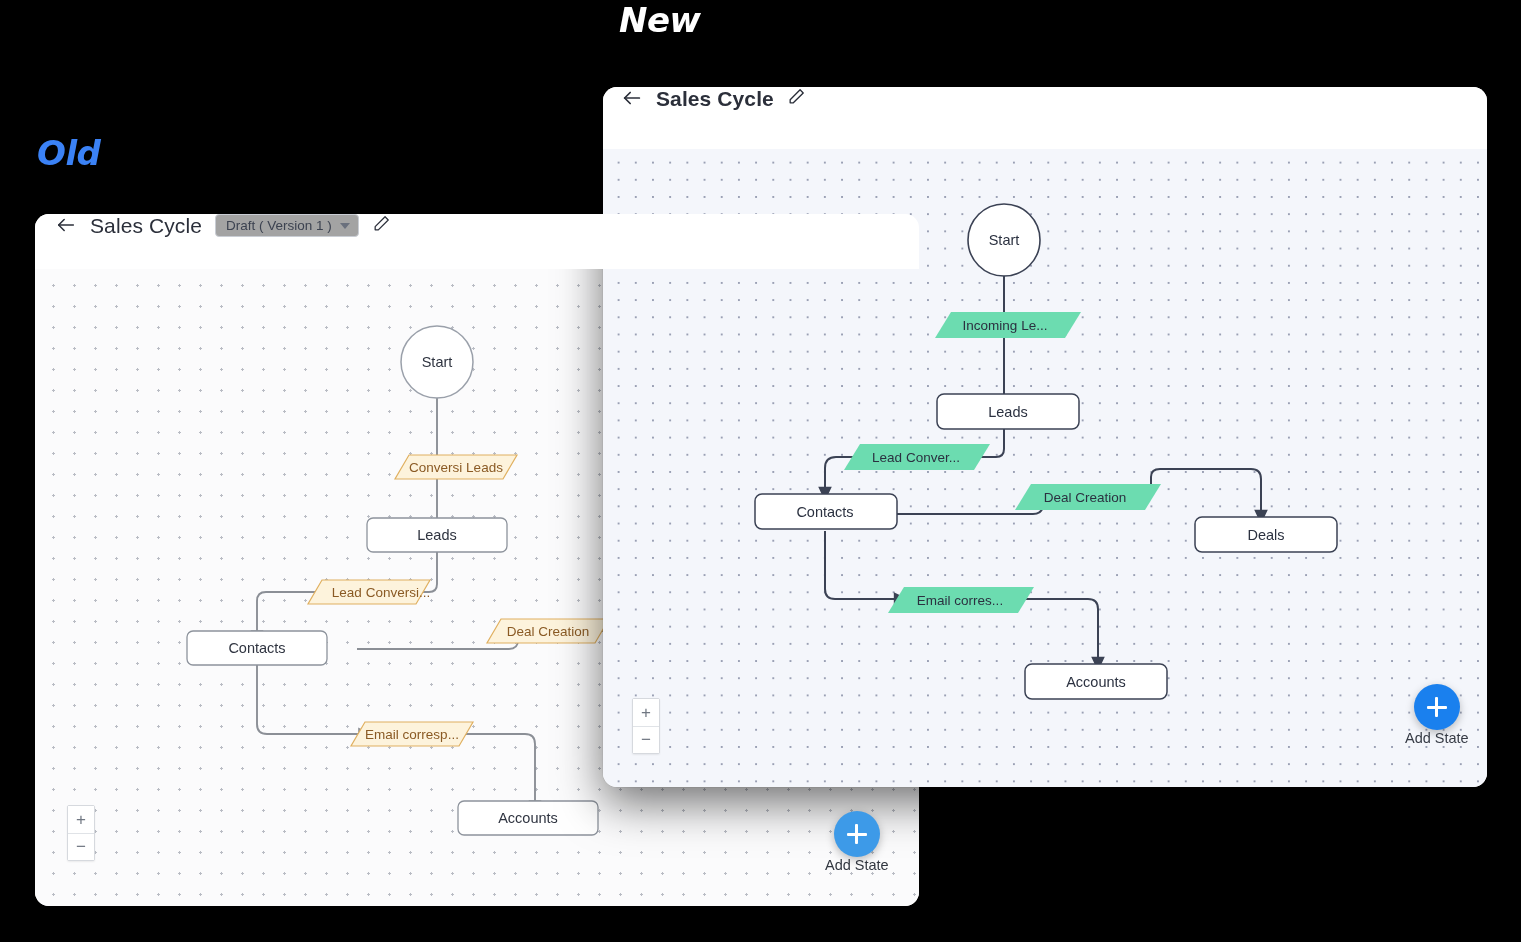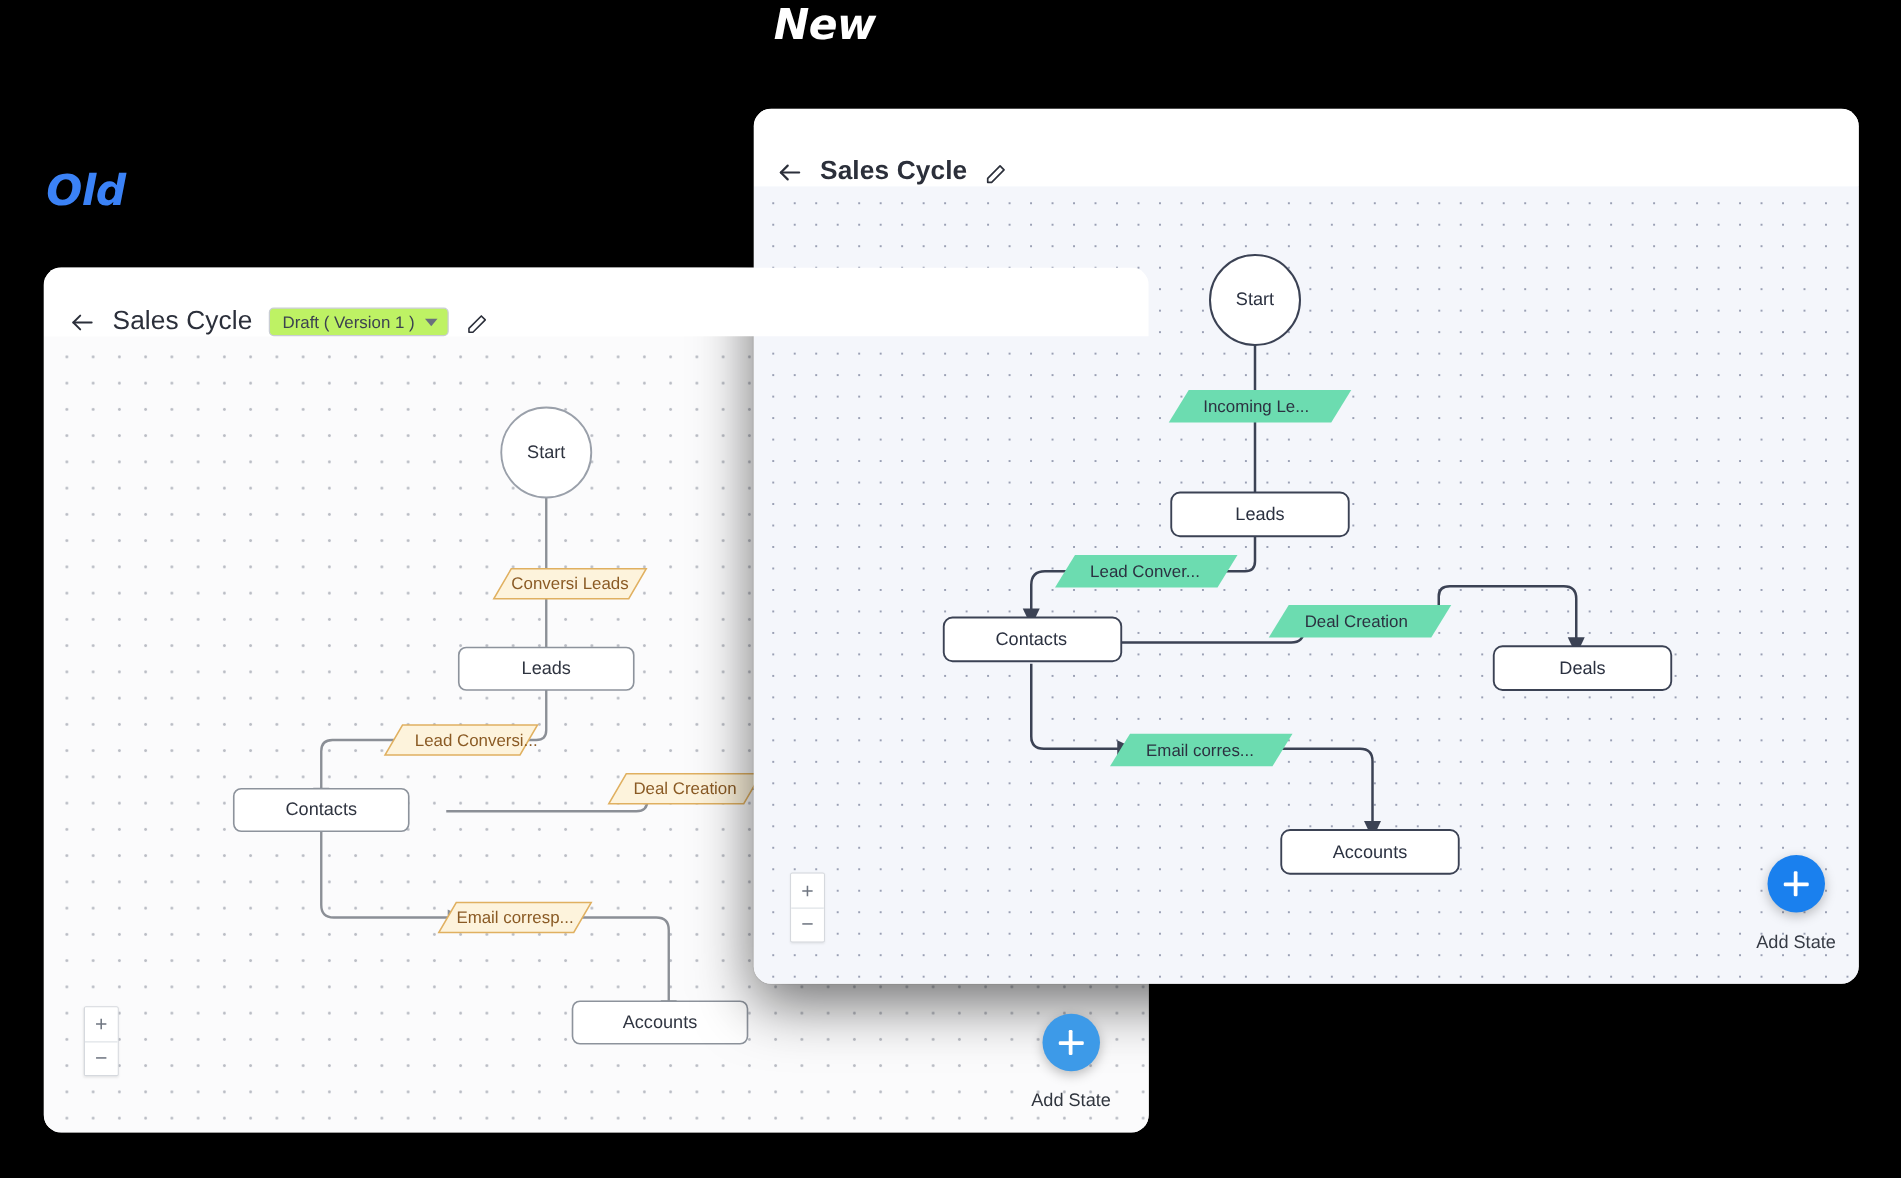--- a/index.html
+++ b/index.html
@@ -39,21 +39,21 @@
   #window-new {
     left: 603px; top: 87px;
     width: 884px; height: 700px;
   }
 
   
   .titlebar {
     height: 55px;
     background: #ffffff;
     display: flex;
-    align-items: flex-end;
+    align-items: flex-start;
     padding-left: 20px;
     gap: 13px;
     position: relative;
     z-index: 3;
   }
   #window-new .titlebar { height: 62px; padding-left: 18px; }
 
   .back-arrow {
     width: 22px; height: 22px;
     flex: none;
@@ -71,21 +71,21 @@
 
   .version-select {
     display: inline-flex;
     align-items: center;
     gap: 8px;
     border: 1px solid #c9cdd4;
     border-radius: 4px;
     padding: 3px 8px 3px 10px;
     font-size: 13.5px;
     color: #3c4250;
-    background: #bef264;
+    background: #a3a3a3;
     cursor: pointer;
     white-space: nowrap;
   }
   .caret {
     width: 0; height: 0;
     border-left: 5px solid transparent;
     border-right: 5px solid transparent;
     border-top: 6px solid #6a707d;
     display: inline-block;
   }
@@ -184,21 +184,21 @@
   }
   .fab .plus:before, .fab .plus:after {
     content: "";
     position: absolute;
     background: #fff;
     border-radius: 1px;
   }
   .fab .plus:before { left: 0; top: 8.6px; width: 20px; height: 3px; }
   .fab .plus:after  { top: 0; left: 8.6px; height: 20px; width: 3px; }
   .fab-label {
-    margin-top: 16px;
+    margin-top: 0;
     font-size: 14.5px;
     color: #363b45;
     white-space: nowrap;
   }
   #window-old .fab-label { color: #31363f; }
 </style>
 </head>
 <body>
 
 <div id="stage">

